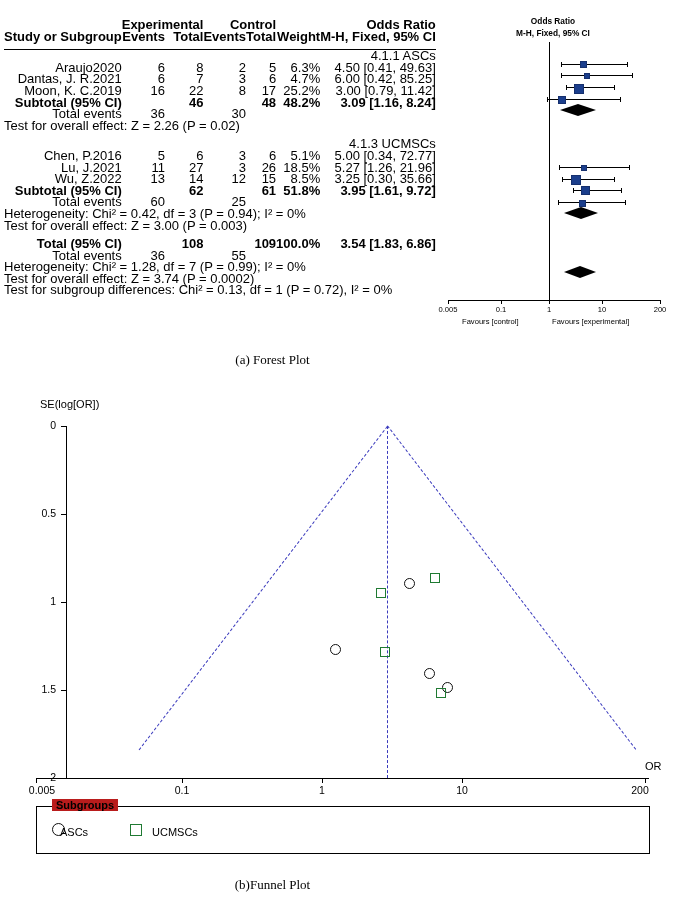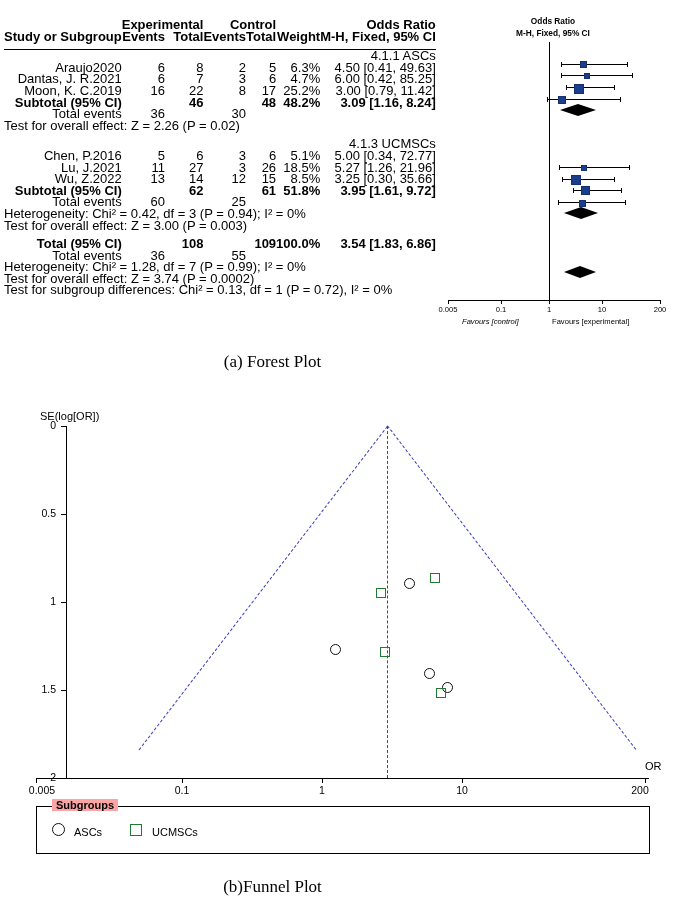--- a/index.html
+++ b/index.html
@@ -126,34 +126,34 @@
   .fp-diamond {
     position: absolute;
     background: #000;
   }
 
   .caption {
     position: absolute;
     width: 545px;
     text-align: center;
     font-family: "Liberation Serif", serif;
-    font-size: 17px;
+    font-size: 13px;
   }
   #caption-a { top: 352px; }
   #caption-b { top: 877px; }
 
   
   #funnel-plot {
     position: absolute;
     left: 0; top: 382px;
     width: 685px; height: 490px;
   }
   .fn-yaxis-label {
     position: absolute;
-    left: 40px; top: 28px;
+    left: 40px; top: 16px;
     font-size: 11px;
   }
   .fn-yaxis {
     position: absolute;
     left: 66px; top: 44px;
     width: 1px; height: 352px;
     background: #000;
   }
   .fn-xaxis {
     position: absolute;
@@ -217,21 +217,21 @@
   }
   .fn-legend {
     position: absolute;
     left: 36px; top: 424px;
     width: 612px; height: 46px;
     border: 1px solid #000;
   }
   .fn-legend-title {
     position: absolute;
     left: 52px; top: 417px;
-    background: #fca5a5;
+    background: #b91c1c;
     padding: 0 4px;
     font-size: 11px;
     font-weight: bold;
   }
   .fn-legend-item {
     position: absolute;
     font-size: 11px;
     top: 444px;
   }
   .lg-circle {
@@ -482,21 +482,21 @@
     <div class="fp-tick" style="left:20px;"></div>
     <div class="fp-tick" style="left:73px;"></div>
     <div class="fp-tick" style="left:121px;"></div>
     <div class="fp-tick" style="left:174px;"></div>
     <div class="fp-tick" style="left:232px;"></div>
     <div class="fp-ticklabel" style="left:20px;">0.005</div>
     <div class="fp-ticklabel" style="left:73px;">0.1</div>
     <div class="fp-ticklabel" style="left:121px;">1</div>
     <div class="fp-ticklabel" style="left:174px;">10</div>
     <div class="fp-ticklabel" style="left:232px;">200</div>
-    <div class="fp-favours" style="left:34px;font-style:italic;">Favours [control]</div>
+    <div class="fp-favours" style="left:34px;">Favours [control]</div>
     <div class="fp-favours" style="left:124px;">Favours [experimental]</div>
   </div>
 </div>
 
 <div class="caption" id="caption-a">(a) Forest Plot</div>
 
 <div id="funnel-plot">
 
   <div class="fn-yaxis-label">SE(log[OR])</div>
 
@@ -536,18 +536,18 @@
   <div class="fn-circle" style="left:442px; top:300px;"></div>
 
   <div class="fn-square" style="left:430px; top:191px;"></div>
   <div class="fn-square" style="left:376px; top:206px;"></div>
   <div class="fn-square" style="left:380px; top:265px;"></div>
   <div class="fn-square" style="left:436px; top:306px;"></div>
 
   <div class="fn-legend"></div>
   <div class="fn-legend-title">Subgroups</div>
   <div class="lg-circle" style="left:52px;"></div>
-  <div class="fn-legend-item" style="left:74px;">ASCs</div>
+  <div class="fn-legend-item" style="left:60px;">ASCs</div>
   <div class="lg-square" style="left:130px;"></div>
   <div class="fn-legend-item" style="left:152px;">UCMSCs</div>
 </div>
 
 <div class="caption" id="caption-b">(b)Funnel Plot</div>
 
 </body></html>

